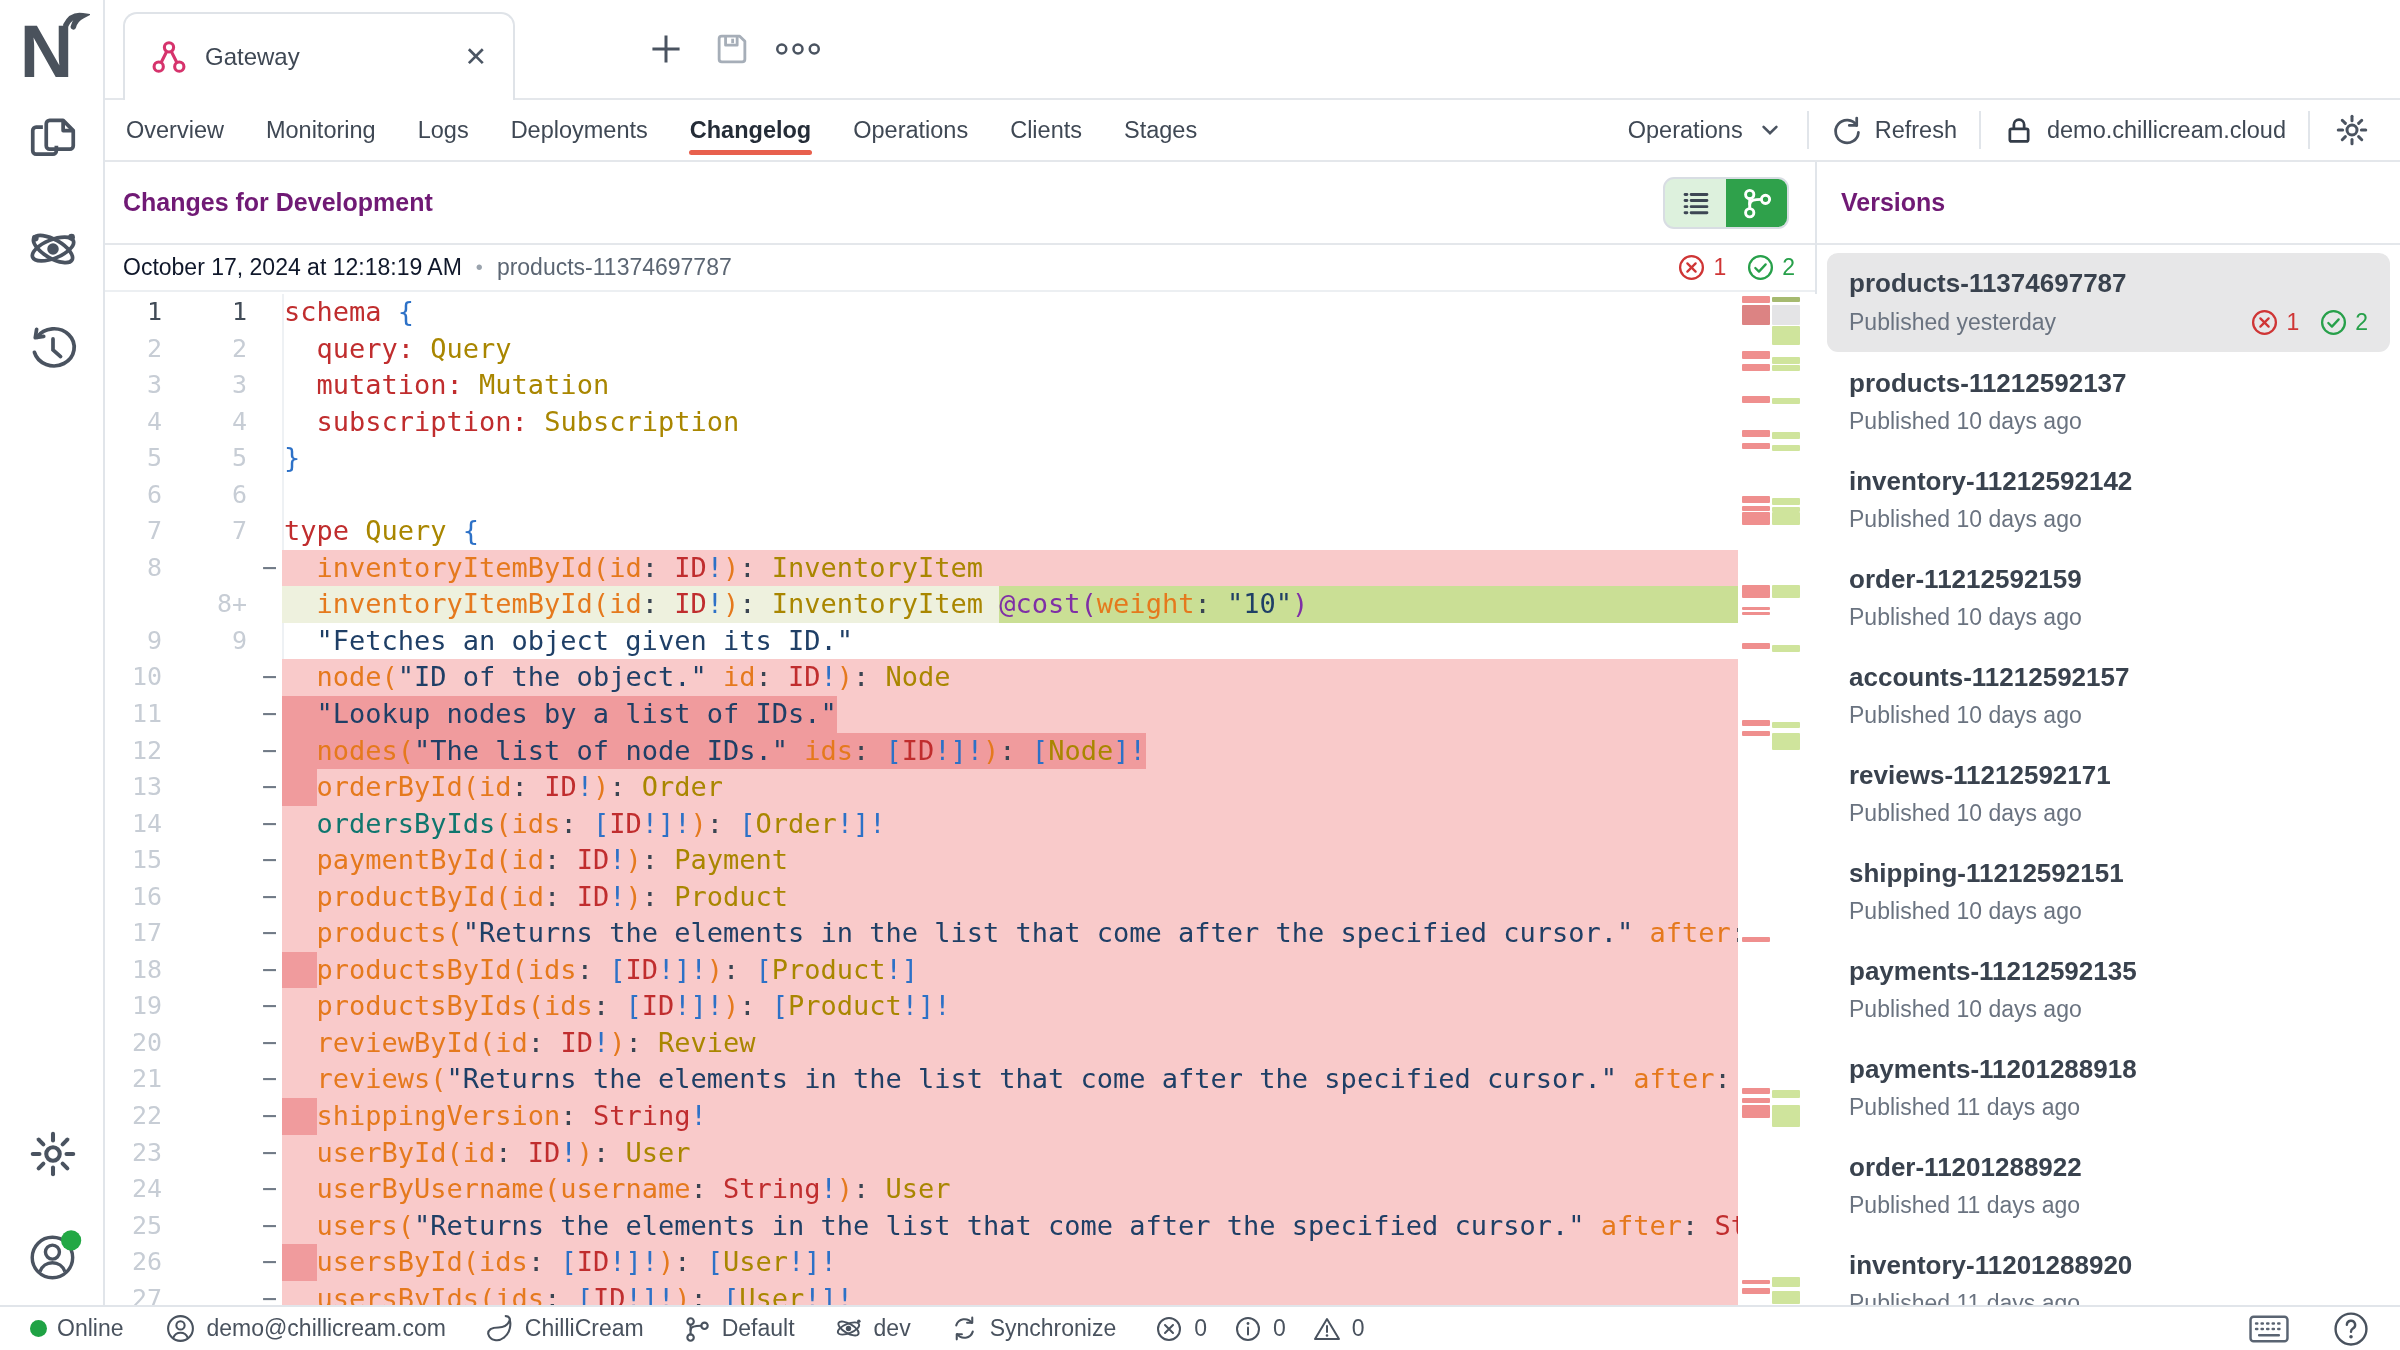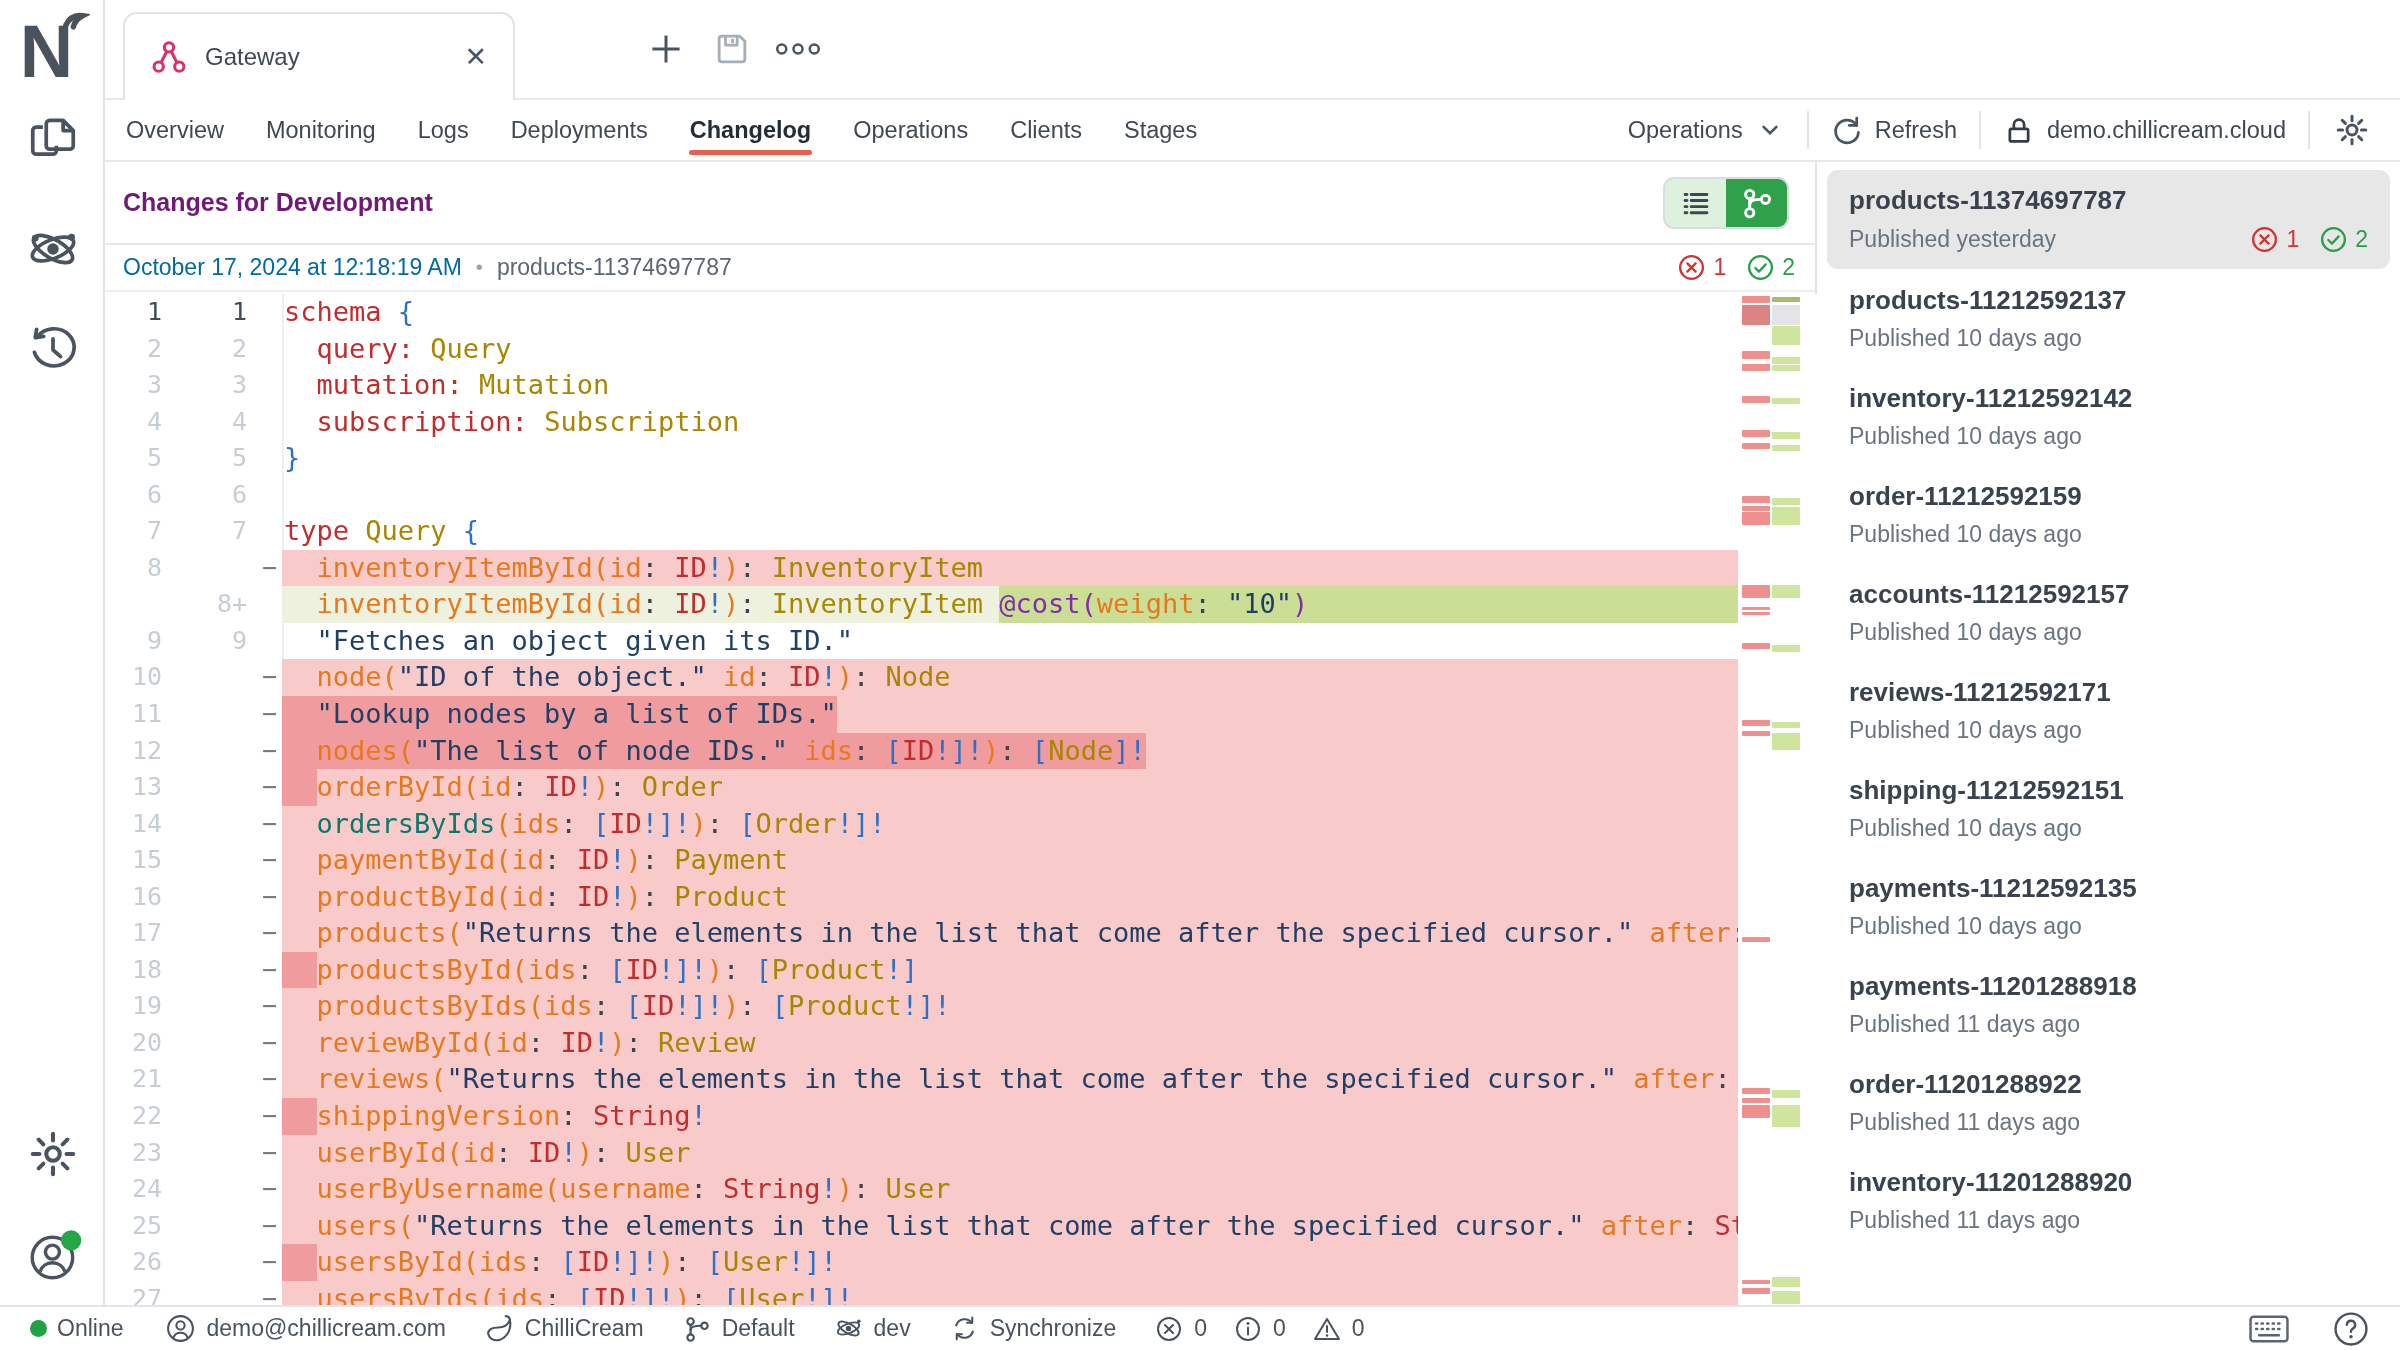--- a/index.html
+++ b/index.html
@@ -40,21 +40,21 @@
   .changes { position:absolute; left:0; top:0; width:1712px; height:1143px; border-right:2px solid #e1e5ea; }
   .versionsp { position:absolute; left:1712px; top:0; width:583px; height:1143px; overflow:hidden; }
 
   .chead { height:83px; display:flex; align-items:center; border-bottom:2px solid #e4e7eb; padding:0 26px 0 18px; }
   .chead h1, .vhead h1 { font-size:25px; font-weight:700; color:#701a75; }
   .toggle { margin-left:auto; width:126px; height:52px; border:2px solid #d8dde3; border-radius:11px; overflow:hidden; display:flex; background:#ddf1dd; }
   .tseg { width:50%; display:flex; align-items:center; justify-content:center; cursor:pointer; }
   .tseg.green { background:#2fa14b; }
 
   .subhead { height:47px; display:flex; align-items:center; padding:0 18px; border-bottom:2px solid #eceff2; position:relative; }
-  .subhead .date { font-size:23px; color:#0369a1; }
+  .subhead .date { font-size:23px; color:#0f172a; }
   .subhead .dot { color:#9aa3ad; margin:0 14px; font-size:20px; }
   .subhead .ver { font-size:23px; color:#5c6673; }
   .badges { display:flex; align-items:center; gap:20px; }
   .subhead .badges { position:absolute; right:20px; }
   .badge { display:flex; align-items:center; gap:7px; font-size:23px; }
   .badge.red { color:#cf3535; }
   .badge.green { color:#27a04a; }
 
   
   .codearea { position:absolute; left:0; top:132px; width:1712px; height:1011px; overflow:hidden; background:#fff; }
@@ -778,20 +778,23 @@
         <div class="mm" style="left: 0px; top: 811px; height: 13px; background: rgb(239, 143, 142);"></div>
         <div class="mm" style="left: 30px; top: 811px; height: 22px; background: rgb(207, 228, 156);"></div>
         <div class="mm" style="left: 0px; top: 986px; height: 4px; background: rgb(239, 143, 142);"></div>
         <div class="mm" style="left: 30px; top: 983px; height: 10px; background: rgb(207, 228, 156);"></div>
         <div class="mm" style="left: 0px; top: 994px; height: 6px; background: rgb(239, 143, 142);"></div>
         <div class="mm" style="left: 30px; top: 997px; height: 13px; background: rgb(207, 228, 156);"></div>
       </div>
   </div>
 
   <div class="versionsp">
+    <div class="vhead">
+      <h1>Versions</h1>
+    </div>
     <div class="vlist" id="version-list">
         <div class="vitem sel">
           <div class="vname">products-11374697787</div>
           <div class="vsub">
             <span>Published yesterday</span>
             <div class="badges">
               <span class="badge red">
                 <svg viewBox="0 0 28 28" width="29" height="29" fill="none" stroke="#cf3535" stroke-width="2.2">
                   <circle cx="14" cy="14" r="11"></circle>
                   <path d="M10 10 l8 8 M18 10 l-8 8" stroke-linecap="round"></path>

